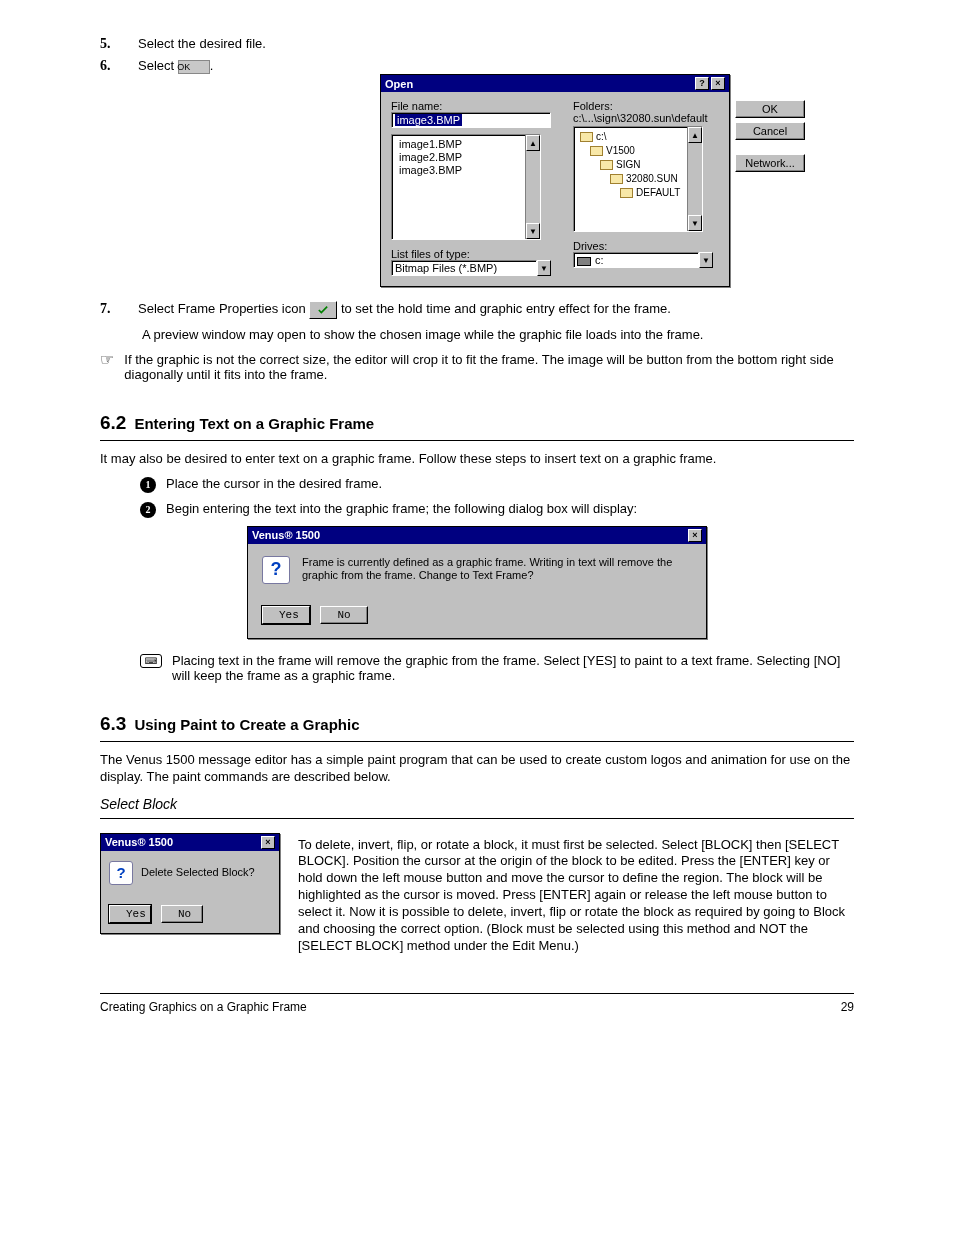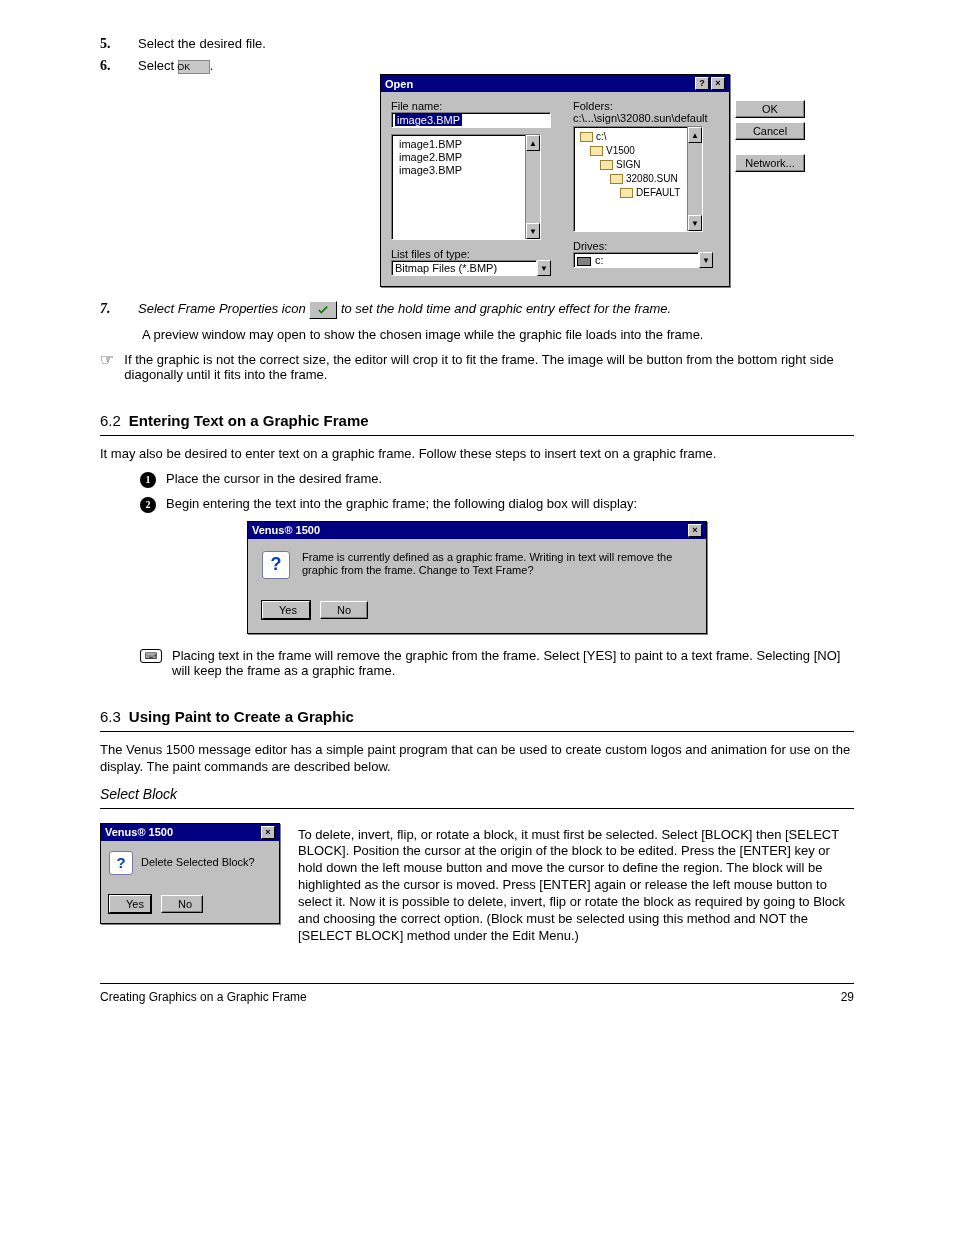--- a/index.html
+++ b/index.html
@@ -8,21 +8,21 @@
     font-size: 13px;
     color: #000;
     background: #fff;
     width: 954px;
     margin: 0 auto;
     padding: 30px 100px 40px 100px;
   }
   .hr { border-top: 1px solid #000; margin: 6px 0 10px 0; }
   .section { margin-bottom: 30px; }
   .section-head { display: flex; align-items: baseline; gap: 8px; margin-bottom: 4px; }
-  .secnum { font-weight: normal; font-size: 15px; }
+  .secnum { font-weight: bold; font-size: 19px; }
   .sectitle { font-weight: bold; font-size: 15px; }
   .sectitle.it { font-style: italic; font-weight: normal; font-size: 14px; }
   .col2 { display: flex; gap: 20px; align-items: flex-start; }
   .col2 .left { flex: 0 0 260px; }
   .col2 .right { flex: 1; }
   .numstep { font-family: "Times New Roman", serif; font-weight: bold; font-size: 14px; display:inline-block; width:18px; }
   .step { margin: 6px 0 6px 40px; text-indent:-20px; }
   .para { margin: 8px 0; line-height: 1.3; }
   .indent { margin-left: 42px; }
   .bullet-row { display:flex; align-items:flex-start; gap:10px; margin: 8px 0 8px 40px; }
@@ -108,21 +108,21 @@
   .chk-btn { display:inline-flex; align-items:center; justify-content:center; width:28px; height:18px; background:#c0c0c0; border:1px solid #000; border-top-color:#fff; border-left-color:#fff; vertical-align:middle;}
   .chk-btn svg { width:10px; height:10px; }
 
   .msg-dlg .dlg-body { display:flex; gap:10px; align-items:flex-start; padding:12px 14px 14px 14px; }
   .qicon {
     width:28px; height:28px; border:1px solid #7878a0; display:flex; align-items:center;justify-content:center; background:#fff;
     color:#0040c0; font-weight:bold; font-size:18px; border-radius:3px; flex-shrink:0;
   }
   .msg-text { font-size:11px; line-height:13px; filter: blur(0.4px); }
   .msg-btns { display:flex; gap:10px; justify-content:center; margin-top:12px;}
-  .msg-btn { width:48px; padding:2px 16px; }
+  .msg-btn { width:48px; padding:2px 16px;font-family:Liberation Mono, monospace; }
   .msg-btn.default { box-shadow: 0 0 0 1px #000; }
 
   .small-dlg { width:180px; margin-left: 0; }
   .wide-dlg { width:460px; margin:4px auto; }
 
   .headwrap { margin-top:18px; }
 </style>
 </head>
 <body>
 
@@ -199,21 +199,21 @@
               <div class="raised-btn">Cancel</div>
               <div style="height:6px;"></div>
               <div class="raised-btn">Network...</div>
             </div>
           </div>
         </div>
       </div>
     </div>
   </div>
 
-  <div class="step" style="margin-top:10px;font-style:italic;"><span class="numstep">7.</span><span>Select Frame Properties icon</span>
+  <div class="step" style="margin-top:10px;"><span class="numstep">7.</span><span>Select Frame Properties icon</span>
     <span class="chk-btn">
       <svg viewBox="0 0 12 12">
           <path d="M1 6 L4 9 L11 2" stroke="#008000" stroke-width="2" fill="none"></path>
         </svg>
     </span>
     <span>to set the hold time and graphic entry effect for the frame.</span>
   </div>
   <div class="para indent">A preview window may open to show the chosen image while the graphic file loads into the frame.</div>
 
   <div class="hand-row">

